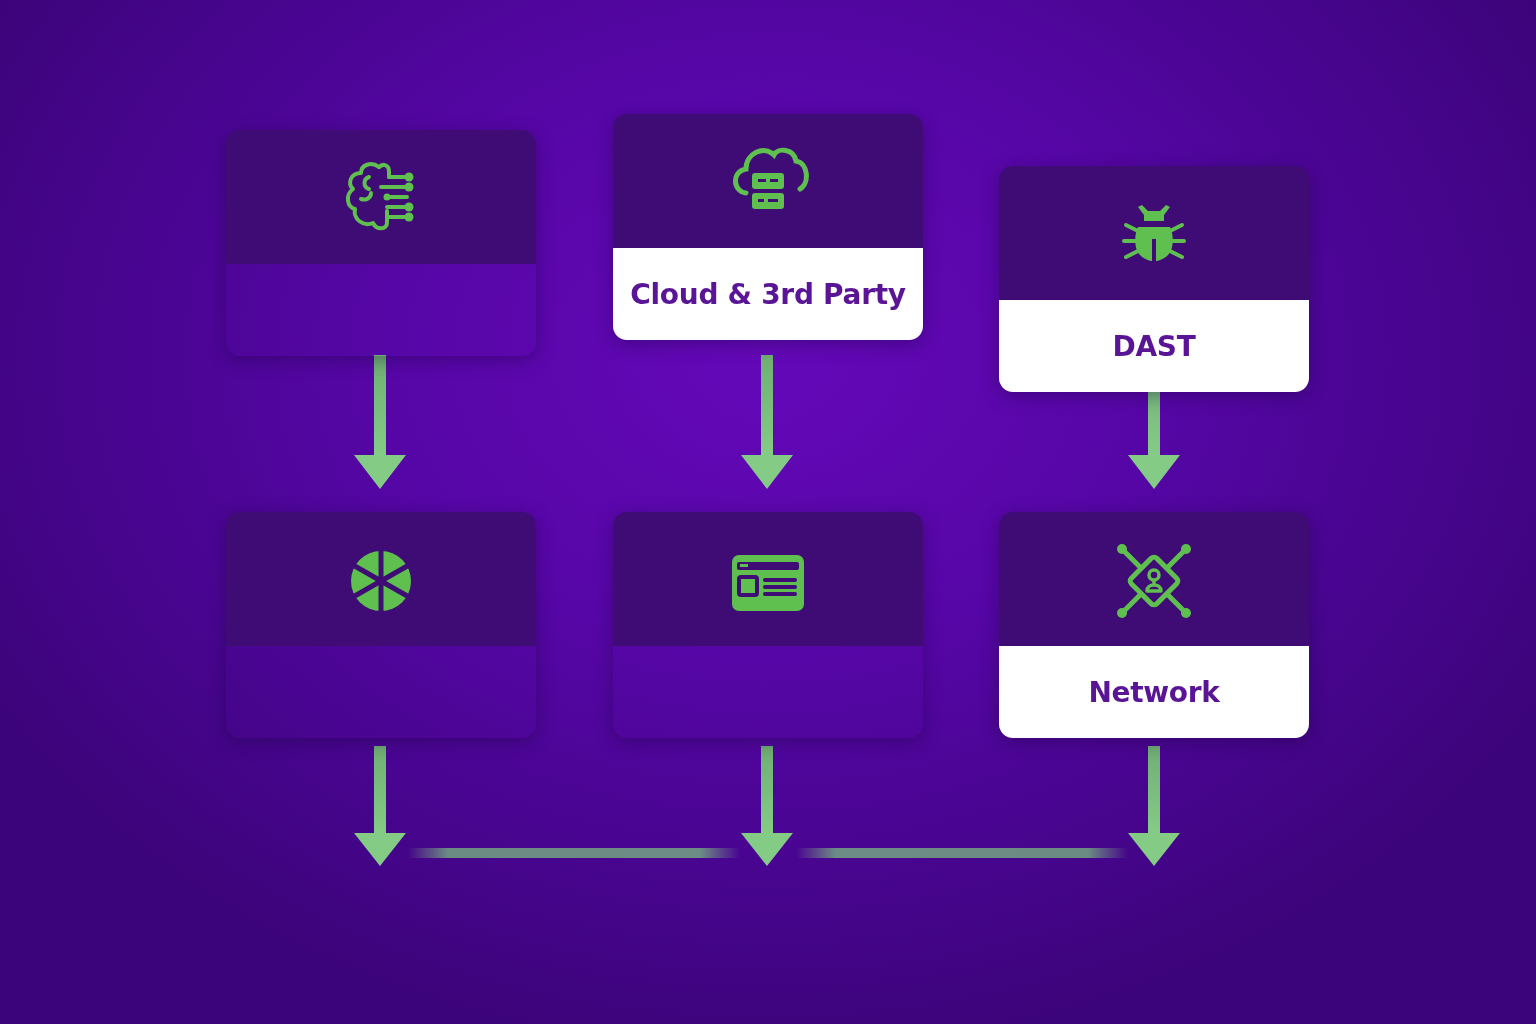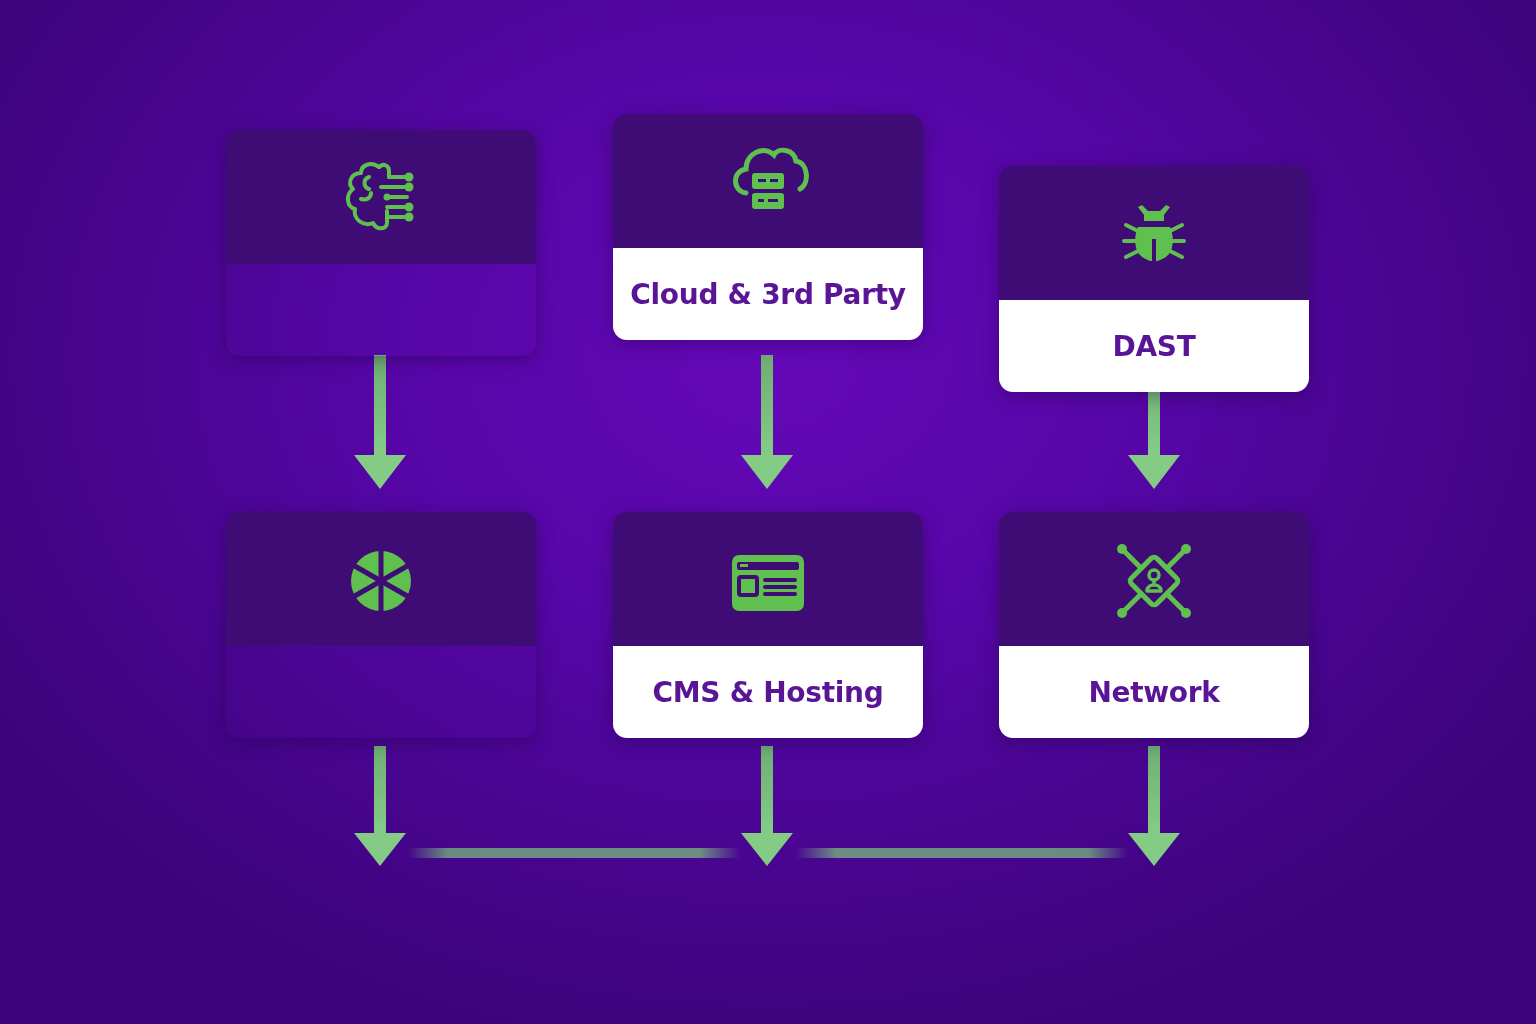--- a/index.html
+++ b/index.html
@@ -158,23 +158,20 @@
     <svg class="icon" viewBox="0 0 100 100">
       <rect x="14" y="26" width="72" height="56" rx="7" fill="#5fbf4f"></rect>
       <rect x="19" y="33" width="62" height="8" rx="2" fill="#3f0c76"></rect>
       <rect x="22" y="35" width="8" height="3" fill="#5fbf4f"></rect>
       <rect x="21" y="48" width="18" height="18" rx="2" fill="none" stroke="#3f0c76" stroke-width="4"></rect>
       <rect x="45" y="49" width="34" height="4" rx="2" fill="#3f0c76"></rect>
       <rect x="45" y="56" width="34" height="4" rx="2" fill="#3f0c76"></rect>
       <rect x="45" y="63" width="34" height="4" rx="2" fill="#3f0c76"></rect>
     </svg>
   </div>
-  <div class="card-bottom">
-    <span class="card-label">CMS &amp; Hosting</span>
-  </div>
 </div>
 
 <div class="card" style="left:999px; top:512px;">
   <div class="card-top">
     <svg class="icon" viewBox="0 0 100 100">
       <g stroke="#5fbf4f" stroke-width="5" stroke-linecap="round" fill="none">
         <line x1="18" y1="20" x2="82" y2="84"></line>
         <line x1="82" y1="20" x2="18" y2="84"></line>
       </g>
       <g fill="#5fbf4f">

